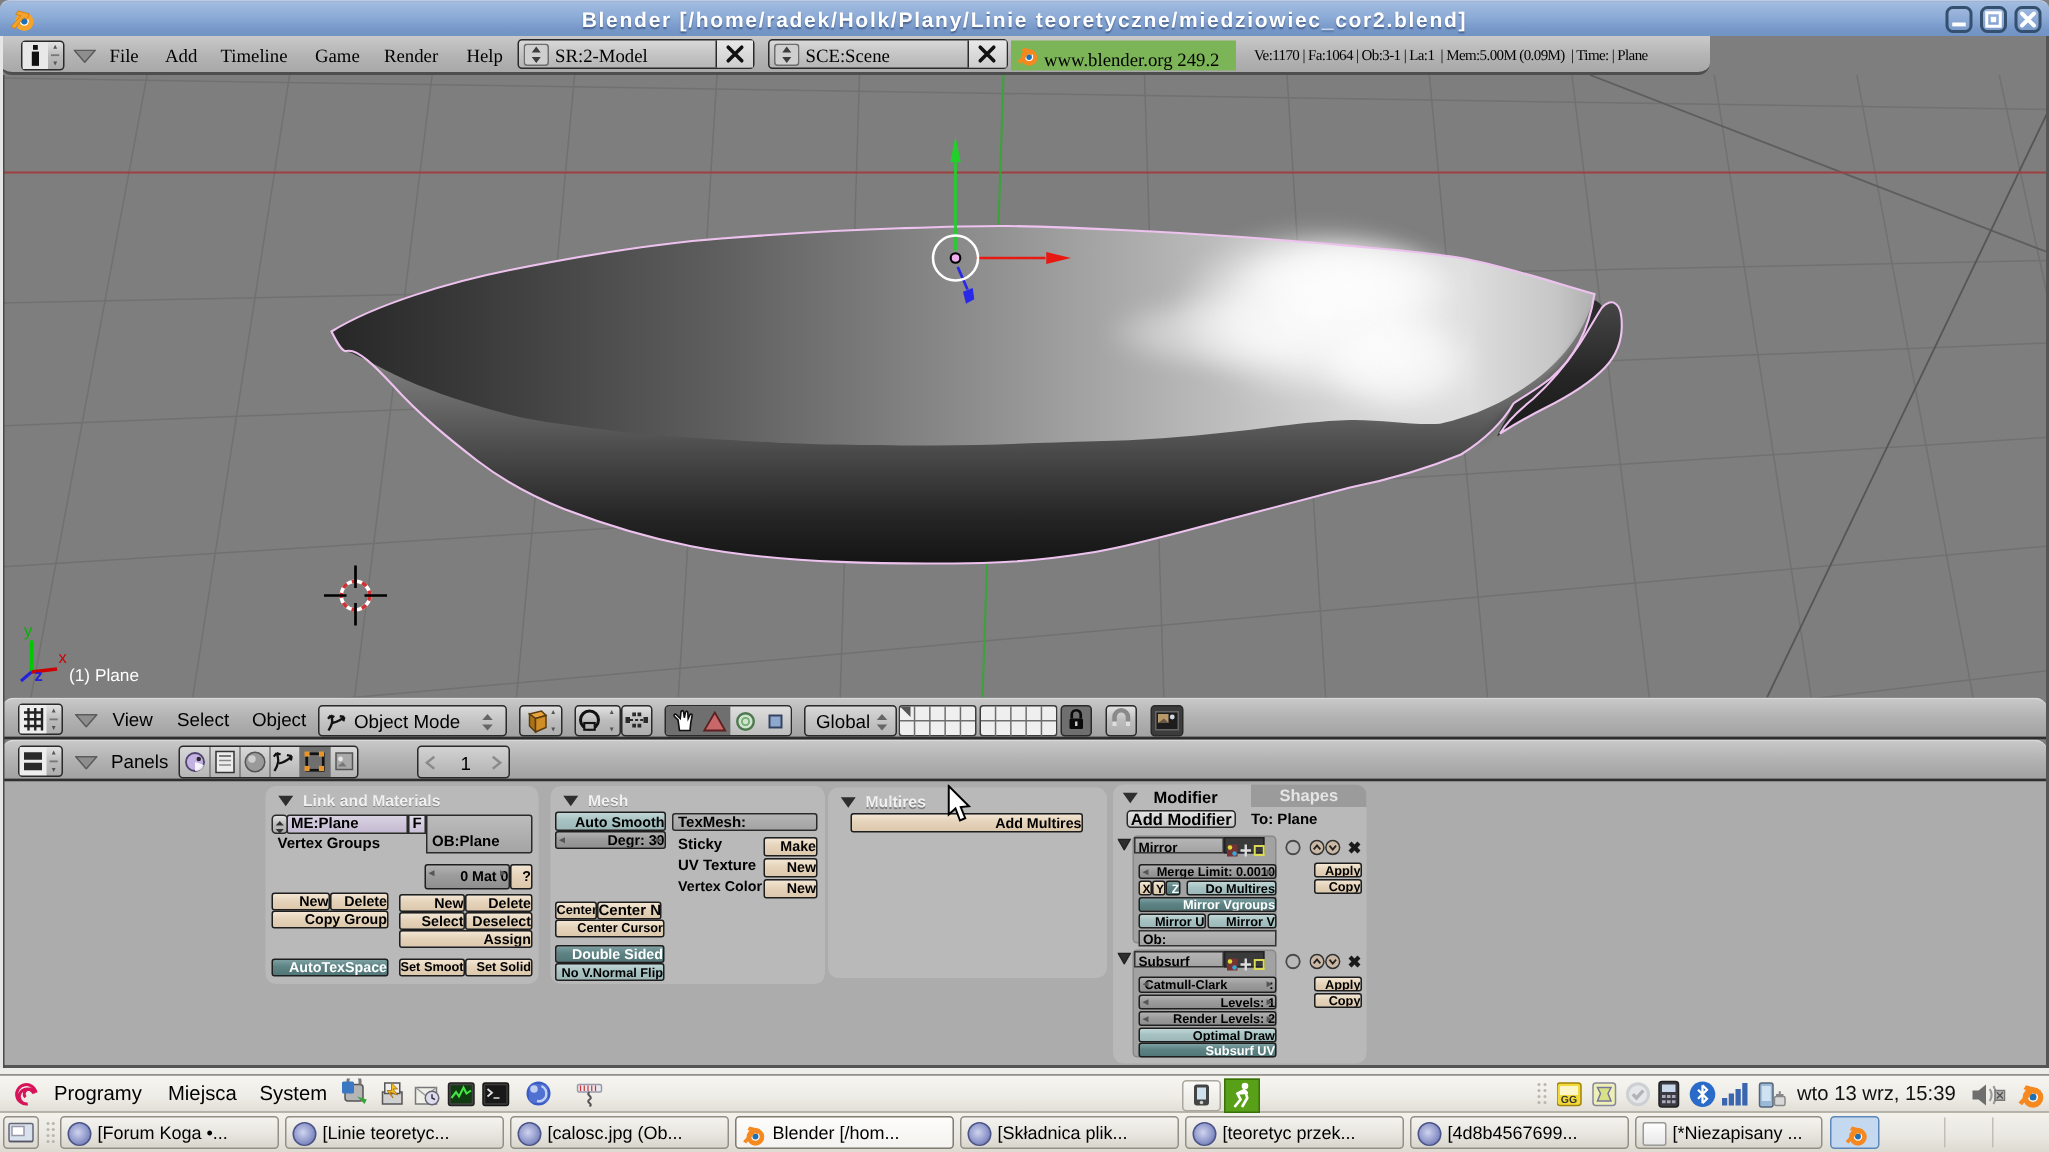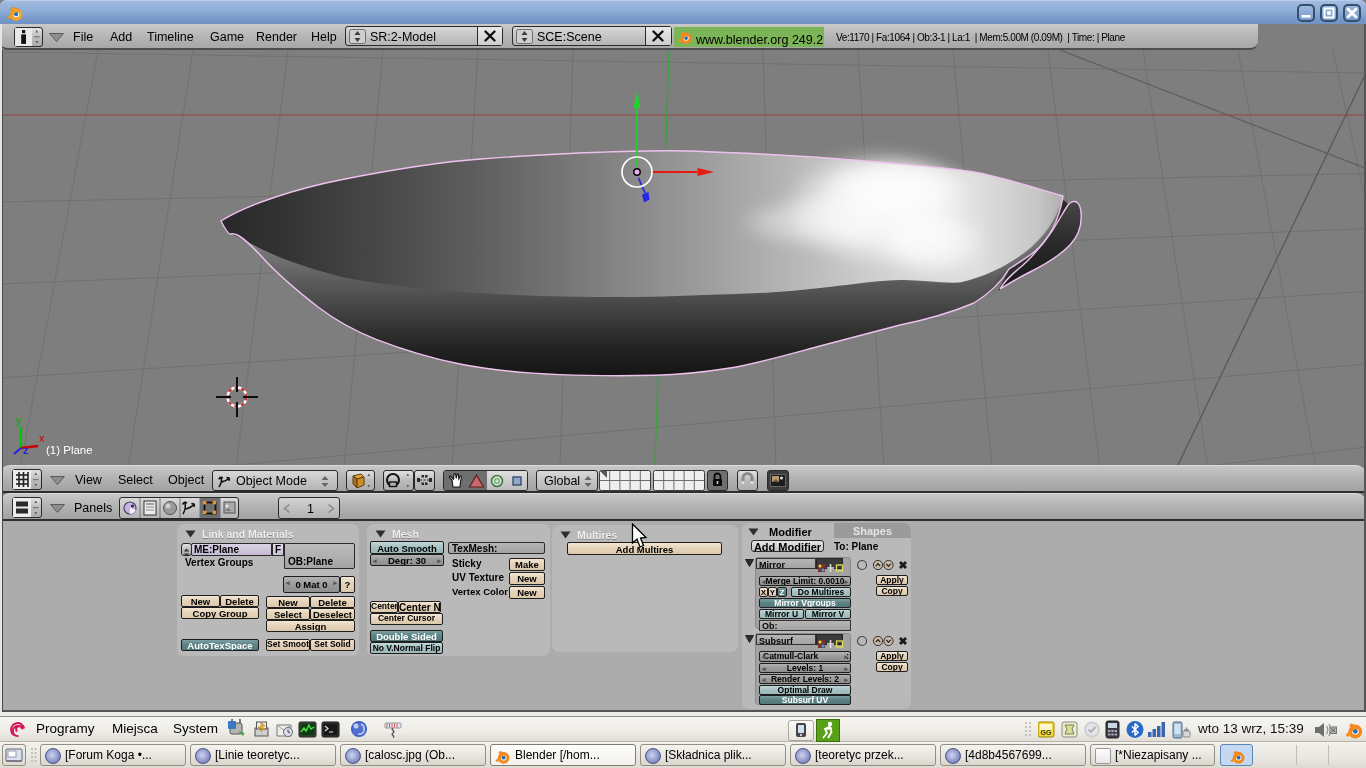--- a/index.html
+++ b/index.html
@@ -9,23 +9,23 @@
   
   #titlebar { left:0; top:0; width:1366px; height:24px;
     background:linear-gradient(#a3bce0,#8cabd6 45%,#7697c8 80%,#7093c5);
     border-top:1px solid #b9cbe8; border-radius:6px 6px 0 0; }
   #titletext { width:100%; top:4px; text-align:center; color:#fff; font-weight:bold;
     font-size:14px; letter-spacing:1.15px; text-shadow:0 1px 1px rgba(30,50,90,.55); }
   .winbtn { top:3px; width:18px; height:18px; border:2px solid #35506e;
     border-radius:5px; background:linear-gradient(#9db8de,#7b9ccb);
     color:#fff; }
   
-  #topheader { left:0; top:24px; width:1258px; height:26px;
+  #topheader { left:0; top:24px; width:1140px; height:26px;
     background:linear-gradient(#c9c9c9,#b4b4b4 55%,#a8a8a8);
-    border-bottom:2px solid #4e4e4e; border-radius:0 0 8px 8px; }
+    border-bottom:2px solid #4e4e4e; border-radius:0 0 8px 8px;font-family:Liberation Serif, serif; }
   .menu { font-size:12.5px; color:#000; top:6px; }
   .hbtn { border:1px solid #2a2a2a; border-radius:3px;
     background:linear-gradient(#e2e2e2,#bcbcbc 50%,#adadad); }
   .combo { border:1px solid #2a2a2a; border-radius:3px; top:27px; height:20px;
     background:linear-gradient(#d8d8d8,#c3c3c3 55%,#b5b5b5); font-size:12.5px; }
   
   #vp { left:0; top:50px; width:1366px; height:415px; background:#7e7e7e; }
   
   .areahdr { left:0; width:1366px; height:28px;
     background:linear-gradient(#c8c8c8,#b2b2b2 50%,#a2a2a2);
@@ -33,21 +33,21 @@
   #vphdr { top:465px; border-radius:10px 10px 0 0; }
   #buthdr { top:493px; border-radius:10px 10px 0 0; }
   
   #butarea { left:0; top:521px; width:1366px; height:191px; background:#acacac;
     border-bottom:2px solid #555; }
   .panel { position:absolute; background:#b9b9b9; border-radius:7px; }
   .phdr { position:absolute; left:0; top:0; width:100%; height:17px;
     color:#f0f0f0; font-size:10.5px; font-weight:bold; text-shadow:0 1px 0 rgba(90,90,90,.6); }
   .bbtn { position:absolute; border:1px solid #1e1e1e; border-radius:2px;
     background:linear-gradient(#f3e6d3,#e5d3ba 45%,#dcc8ac);
-    font-size:9.5px; line-height:11px; font-weight:bold; color:#000; text-align:center; overflow:hidden; white-space:nowrap; }
+    font-size:9.5px; line-height:11px; font-weight:bold; color:#000; text-align:right; overflow:hidden; white-space:nowrap; }
   .tl { background:linear-gradient(#c2d6d6,#a7c2c2 45%,#9cb8b8); }
   .td { background:linear-gradient(#7da0a2,#5d8385 45%,#527779); color:#fff; }
   .sl { background:linear-gradient(#b2b2b2,#9c9c9c 45%,#8f8f8f); }
   .sl::before { content:"\25C2"; position:absolute; left:2px; top:0; font-size:7px; color:#555; line-height:inherit; }
   .sl::after  { content:"\25B8"; position:absolute; right:2px; top:0; font-size:7px; color:#555; line-height:inherit; }
   .fld { background:linear-gradient(#b5b5b5,#a3a3a3); }
   .lbl { position:absolute; font-size:10px; line-height:12px; font-weight:bold; color:#000; white-space:nowrap; }
   
   #gpanel { left:0; top:716px; width:1366px; height:26px;
     background:linear-gradient(#f6f5f1,#eeece6 60%,#e1ded6);
@@ -67,20 +67,21 @@
 </style>
 </head>
 <body>
 <div class="abs" id="titlebar">
   <svg class="abs" style="left:6px;top:3px" width="18" height="18" viewBox="0 0 18 18">
     <circle cx="10.2" cy="10.5" r="6.2" fill="#f5a32a"></circle>
     <circle cx="10.2" cy="10.2" r="3" fill="#fff"></circle>
     <circle cx="10.2" cy="10.2" r="2.1" fill="#1e6fb4"></circle>
     <path d="M1.5 13.5 L8 6.5 L4.5 5.6 L6 3.2 L13.5 5.2 L12 9 L10 7.6 L3.6 15.2 Z" fill="#f5a32a" stroke="#c87b12" stroke-width="0.5"></path>
   </svg>
+  <div class="abs" id="titletext">Blender [/home/radek/Holk/Plany/Linie teoretyczne/miedziowiec_cor2.blend]</div>
   <div class="abs winbtn" style="left:1297px"><svg width="14" height="14" viewBox="0 0 14 14">
         <rect x="2.5" y="9" width="9" height="2.6" fill="#fff"></rect>
       </svg></div>
   <div class="abs winbtn" style="left:1320px"><svg width="14" height="14" viewBox="0 0 14 14">
         <rect x="2.5" y="2.5" width="9" height="9" fill="none" stroke="#fff" stroke-width="2"></rect>
         <rect x="5.2" y="5.2" width="3.6" height="3.6" fill="#fff"></rect>
       </svg></div>
   <div class="abs winbtn" style="left:1343px"><svg width="14" height="14" viewBox="0 0 14 14">
         <path d="M3 3 L11 11 M11 3 L3 11" stroke="#fff" stroke-width="2.6" stroke-linecap="round"></path>
       </svg></div>

